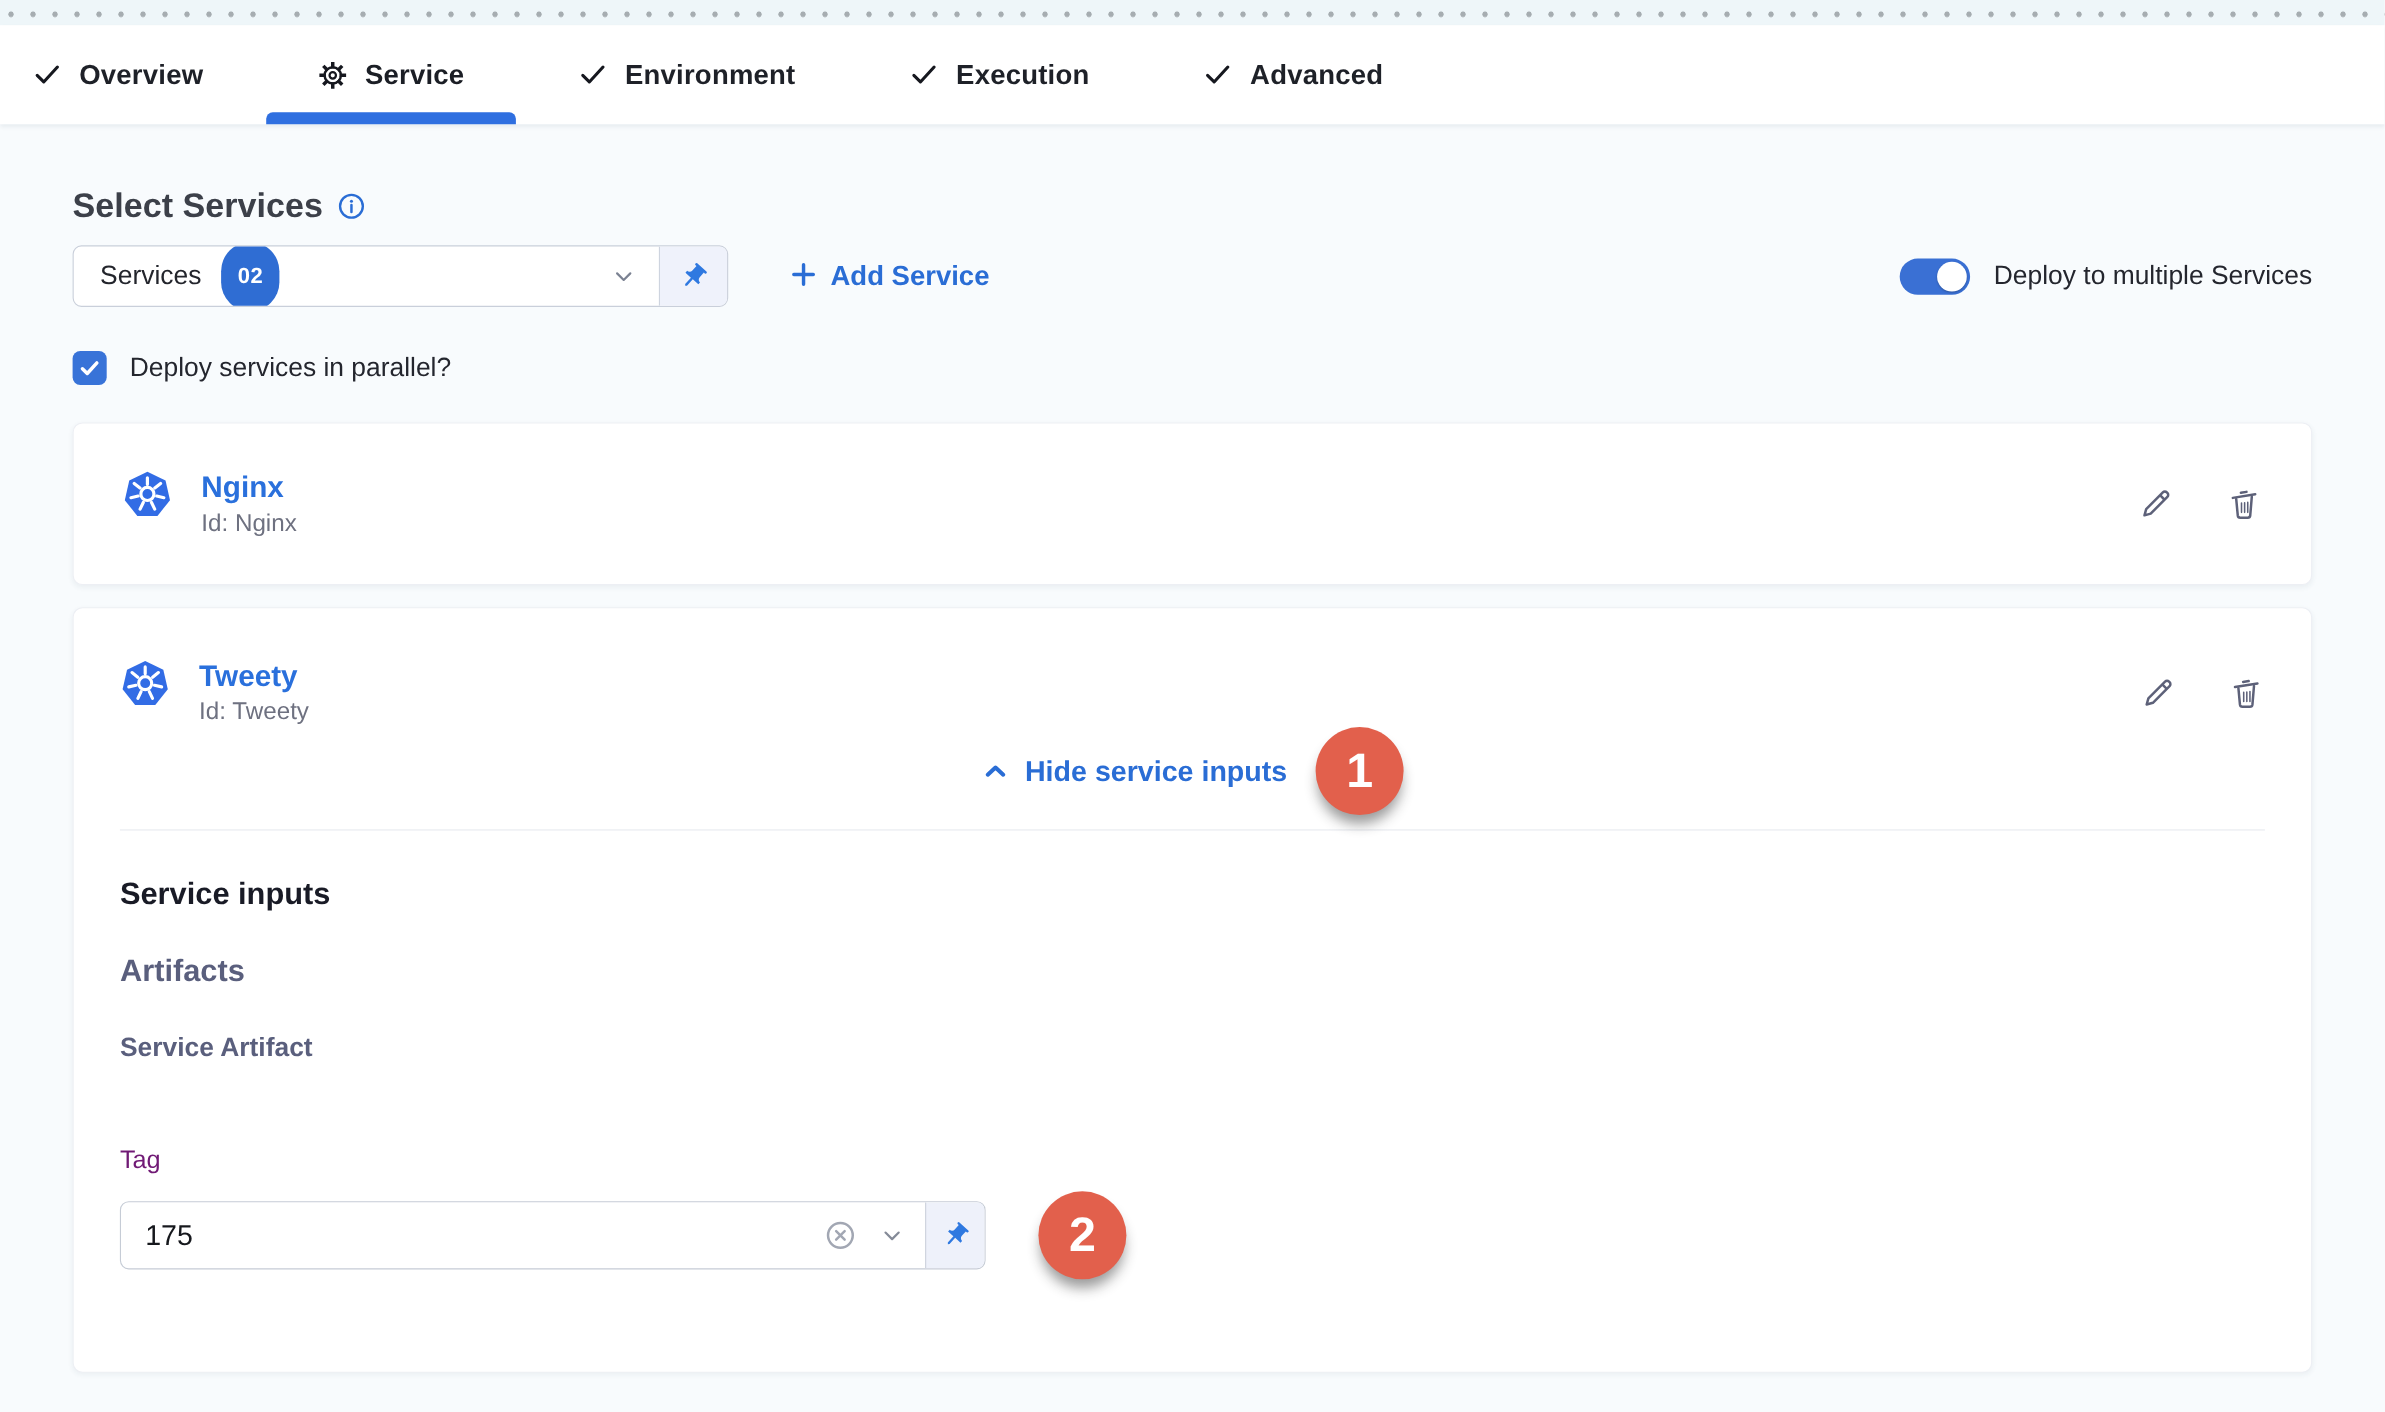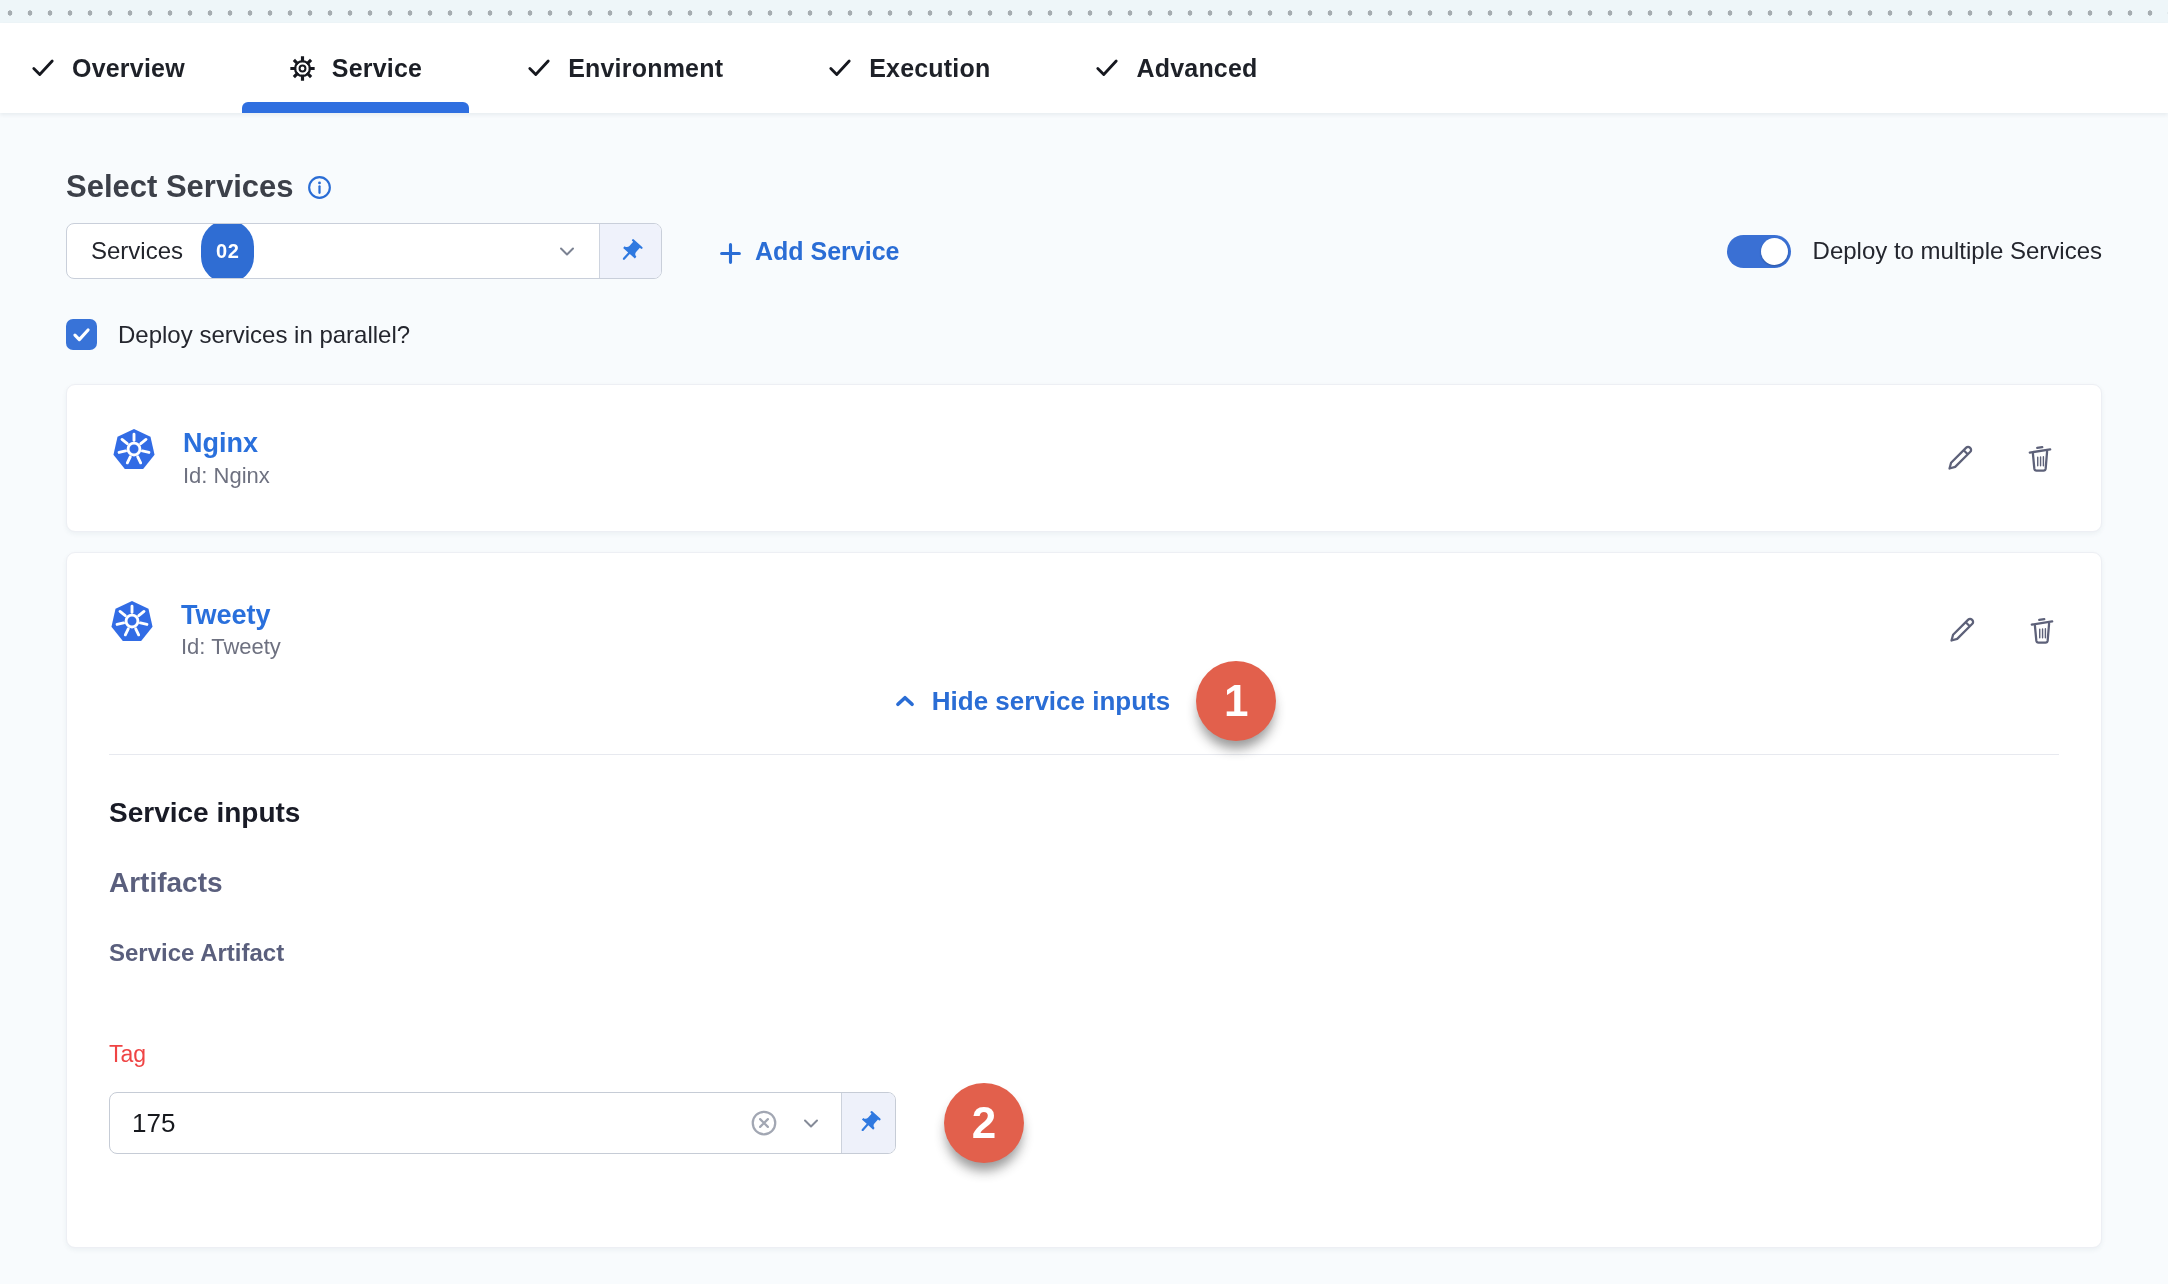--- a/index.html
+++ b/index.html
@@ -50,21 +50,21 @@
   .count-badge {
     background:#2f6dd3; color:#fff; font-size:20px; font-weight:700;
     padding:20px 15px; border-radius:999px; letter-spacing:.5px;
   }
   .dropdown-chevron { margin-left:auto; }
   .pin-segment {
     width:62px; background:#eff2fb; border-left:1px solid #ced4df;
     display:flex; align-items:center; justify-content:center; cursor:pointer;
   }
   .add-service {
-    display:flex; align-items:flex-end; gap:12px; margin-left:56px;
+    display:flex; align-items:flex-start; gap:12px; margin-left:56px;
     background:none; border:none; cursor:pointer;
     font-family:inherit; font-size:25px; font-weight:700; color:#2a6dd5;
   }
   .toggle-wrap { margin-left:auto; display:flex; align-items:center; gap:22px; }
   .toggle {
     position:relative; width:64px; height:33px; border-radius:17px;
     background:#3a70d4; cursor:pointer; flex:none;
   }
   .toggle-knob {
     position:absolute; top:3px; right:3px; width:27px; height:27px;
@@ -108,21 +108,21 @@
     width:80px; height:80px; border-radius:50%; background:#e2604c;
     color:#fff; font-size:44px; font-weight:600;
     display:flex; align-items:center; justify-content:center; flex:none;
     box-shadow:0 10px 12px -2px rgba(30,30,30,.45);
   }
   .divider { margin-top:12px; border-top:1px solid #e7e9ef; }
 
   .si-heading   { margin-top:42px; font-size:28px; font-weight:700; color:#191b26; }
   .si-sub       { margin-top:38px; font-size:28px; font-weight:700; color:#5a5f7d; }
   .si-subsub    { margin-top:40px; font-size:24px; font-weight:700; color:#5a5f7d; }
-  .tag-label    { margin-top:74px; font-size:23px; color:#ef4444; }
+  .tag-label    { margin-top:74px; font-size:23px; color:#701a75; }
 
   .tag-row { margin-top:15px; display:flex; align-items:center; }
   .input-group {
     display:flex; align-items:stretch; width:787px; height:62px;
     border:1px solid #c6ccd6; border-radius:8px; background:#fff; overflow:hidden;
   }
   .tag-input {
     flex:1; min-width:0; border:none; outline:none; background:transparent;
     padding:0 10px 0 22px; font-family:inherit; font-size:26px; color:#16181d;
   }

